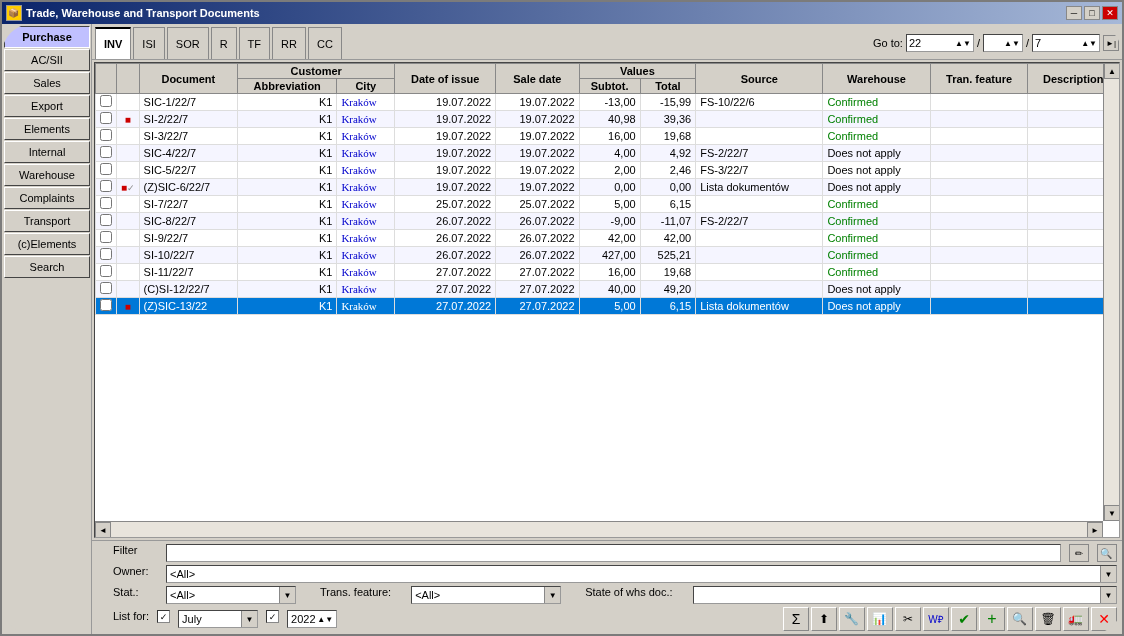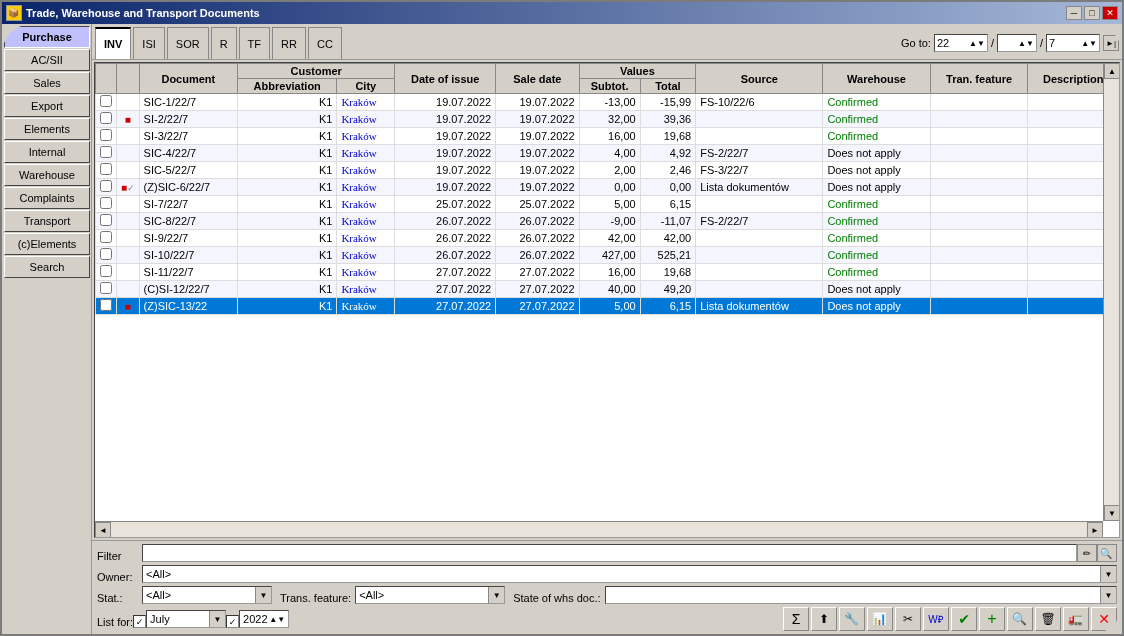--- a/index.html
+++ b/index.html
@@ -66,21 +66,21 @@
       border-bottom: none;
       cursor: pointer; font-size: 11px;
       display: flex; align-items: center;
     }
     .tab.active {
       background: white;
       border-top: 2px solid #000;
       font-weight: bold;
     }
     .goto-input {
-      width: 54px; height: 18px;
+      width: 68px; height: 18px;
       border: 1px inset #999;
       background: white;
       display: flex; align-items: center; justify-content: space-between;
       padding: 0 2px;
     }
     .goto-spin { font-size: 8px; cursor: pointer; }
     
     .table-container {
       flex: 1; overflow: auto;
       background: white;
@@ -119,21 +119,21 @@
     
     .bottom-panel {
       background: #d4d0c8;
       border-top: 1px solid #999;
       padding: 3px 5px;
       display: flex; flex-direction: column; gap: 3px;
       flex-shrink: 0;
     }
     
     .filter-row, .owner-row, .stat-row, .listfor-row {
-      display: flex; align-items: flex-end; gap: 0;
+      display: flex; align-items: flex-start; gap: 8px; margin-left: 16px;
     }
     .field-label { font-size: 11px; min-width: 45px; }
     .field-input {
       height: 18px; background: white;
       border: 1px inset #999;
       padding: 0 3px; font-size: 11px;
       display: flex; align-items: center;
     }
     .field-input.full { flex: 1; }
     .filter-btn {
@@ -280,21 +280,21 @@
                 <td></td>
               </tr>
               <tr>
                 <td class="checkbox-cell"><input type="checkbox" style=""></td>
                 <td class="icon-cell"><span style="color:#cc0000;font-size:10px;">■</span></td>
                 <td>SI-2/22/7</td>
                 <td class="center">K1</td>
                 <td class="blue-city">Kraków</td>
                 <td class="center">19.07.2022</td>
                 <td class="center">19.07.2022</td>
-                <td class="number">32,00</td>
+                <td class="number">40,98</td>
                 <td class="number">39,36</td>
                 <td></td>
                 <td style="color: rgb(0, 128, 0);">Confirmed</td>
                 <td></td>
                 <td></td>
               </tr>
               <tr>
                 <td class="checkbox-cell"><input type="checkbox" style=""></td>
                 <td class="icon-cell"></td>
                 <td>SI-3/22/7</td>

